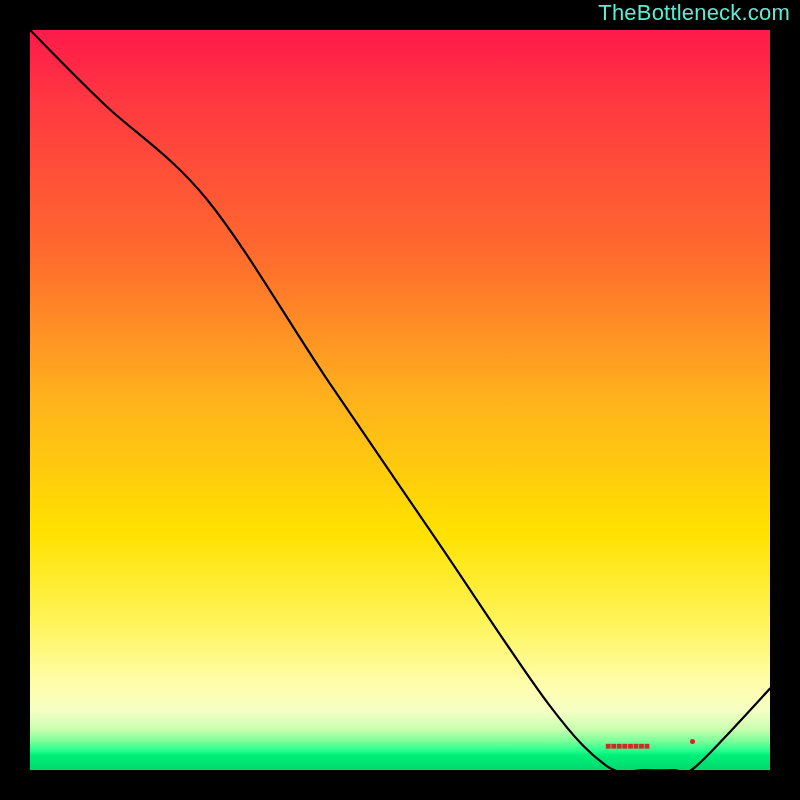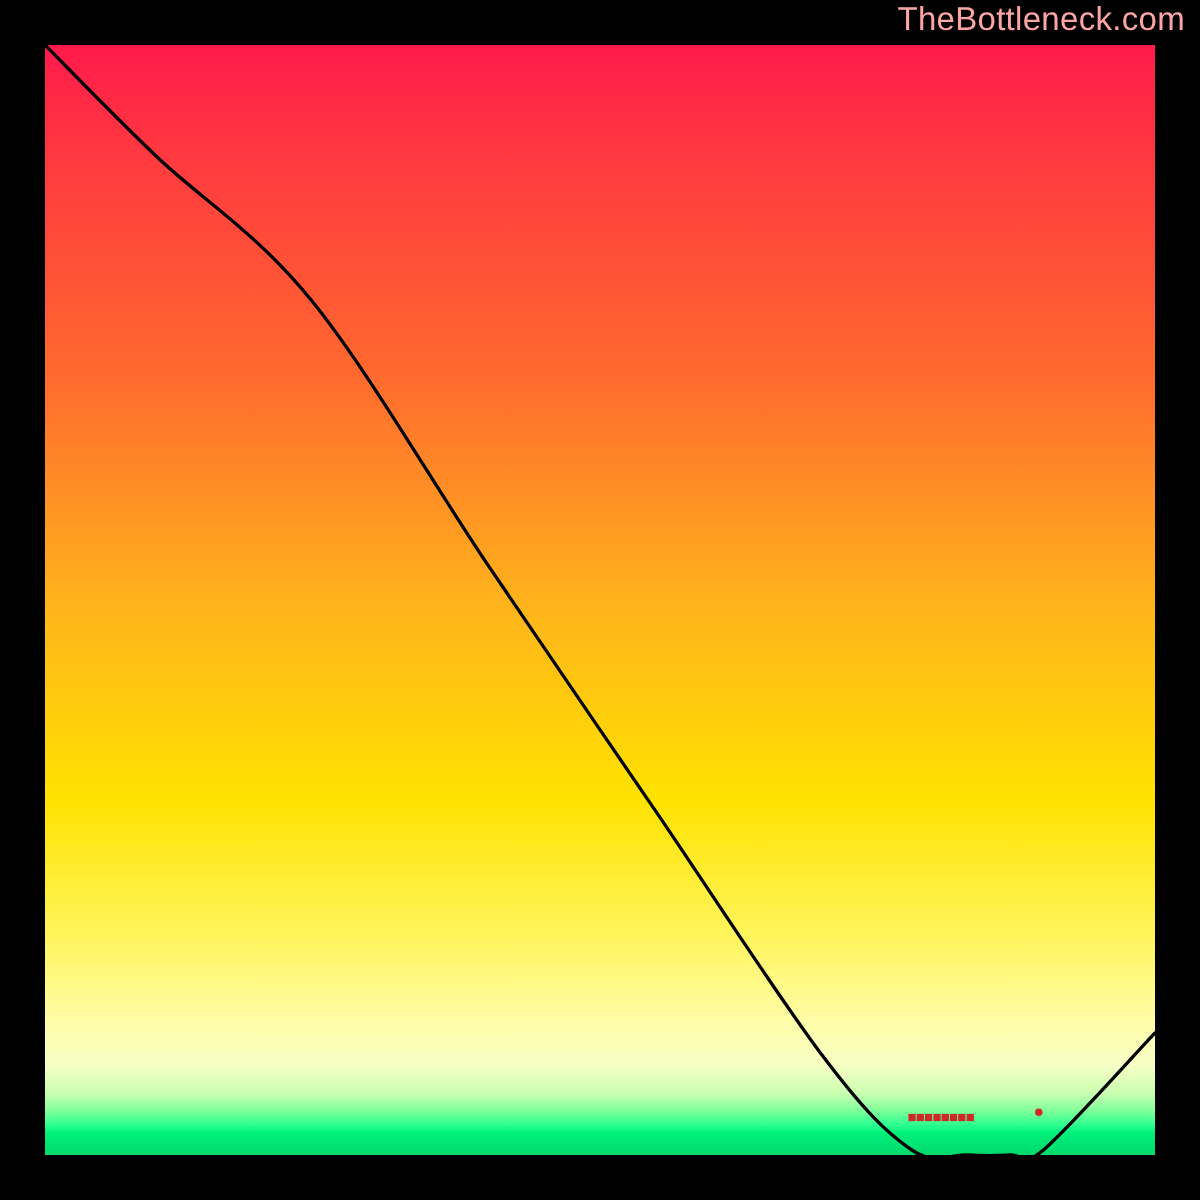--- a/index.html
+++ b/index.html
@@ -14,21 +14,21 @@
   .figure {
     position: relative;
     width: 800px;
     height: 800px;
     background: #000;
   }
   .attribution {
     position: absolute;
     top: 0;
     right: 10px;
-    color: #fca5a5;
+    color: #5eead4;
     font-size: 22px;
     font-weight: 500;
     letter-spacing: 0.2px;
     margin-left: 48px;
   }
   .plot-area {
     position: absolute;
     left: 30px;
     top: 30px;
     width: 740px;

